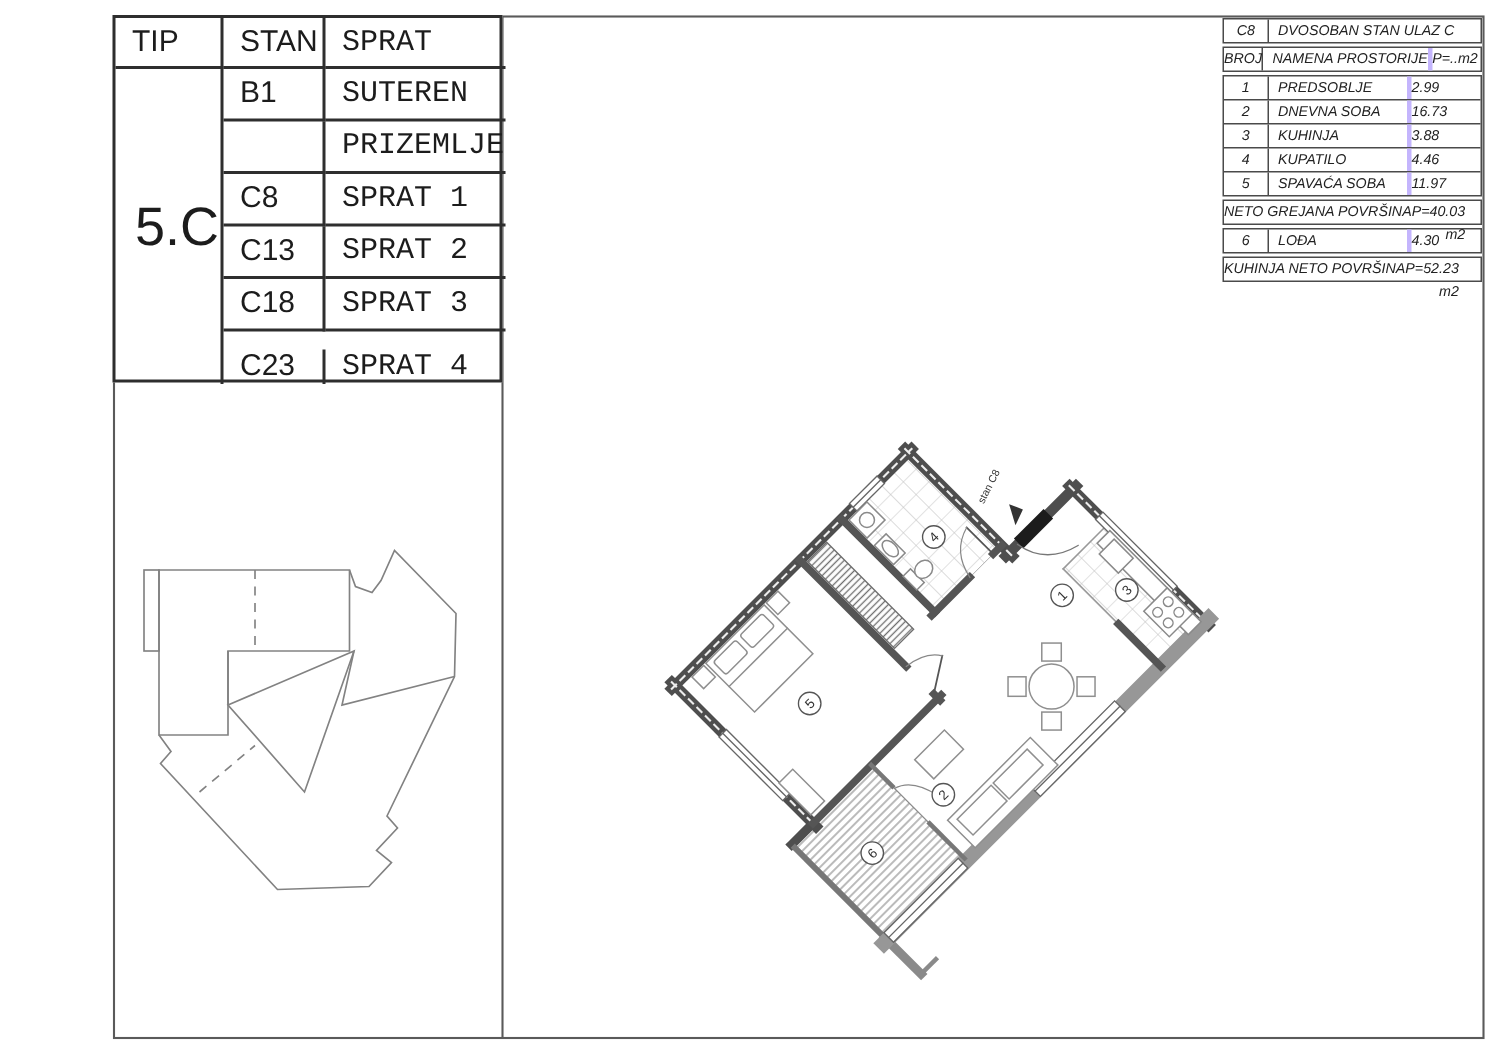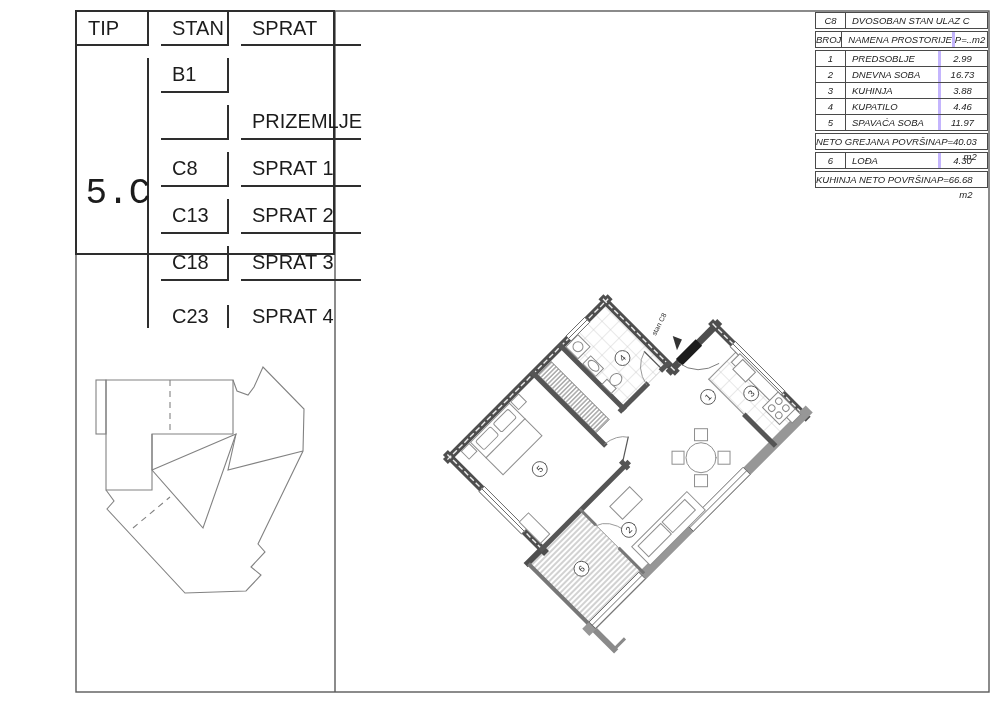--- a/index.html
+++ b/index.html
@@ -1,37 +1,37 @@
 <!DOCTYPE html>
 <html><head>
 <meta charset="utf-8">
 <style>
   html,body{margin:0;padding:0;background:#fff;}
   body{width:1000px;height:706px;position:relative;font-family:"Liberation Sans",sans-serif;overflow:hidden;}
   #sheet-svg{position:absolute;left:0;top:0;}
   
   .left-table{position:absolute;left:75px;top:10px;width:260px;height:245px;
     display:grid;grid-template-columns:72px 68px 120px;grid-template-rows:34px repeat(6,35px);
-    border:2px solid #2e2e2e;box-sizing:border-box;color:#1c1c1c;font-size:20px;background:#fff;gap:12px;}
+    border:2px solid #2e2e2e;box-sizing:border-box;color:#1c1c1c;font-size:20px;background:#fff;}
   .lt-cell{border-right:2px solid #2e2e2e;border-bottom:2px solid #2e2e2e;
     display:flex;align-items:center;padding-left:11px;box-sizing:border-box;white-space:nowrap;}
-  .lt-cell.last-col{border-right:none;}
+  .lt-cell.last-col{border-right:none;font-family:Liberation Mono, monospace;}
   .lt-cell.last-row{border-bottom:none;margin-top:12px;}
   .lt-tip-span{grid-column:1;grid-row:2/8;border-right:2px solid #2e2e2e;border-bottom:none;
-    display:flex;align-items:center;justify-content:center;padding-left:12px;font-size:36px;font-family:Liberation Mono, monospace;}
+    display:flex;align-items:center;justify-content:center;padding-left:12px;font-size:36px;}
   
   .right-table{position:absolute;left:815px;top:12px;width:173px;color:#222;
     font-size:9.5px;font-style:italic;line-height:15px;}
   .rt-box{border:1px solid #4a4a4a;background:#fff;margin-bottom:2px;box-sizing:border-box;}
   .rt-row{display:flex;height:15px;}
   .rt-rows .rt-row{border-top:1px solid #4a4a4a;}
   .rt-rows .rt-row:first-child{border-top:none;}
   .rt-c1{width:30px;text-align:center;border-right:1px solid #4a4a4a;box-sizing:border-box;}
   .rt-c2{flex:1;padding-left:6px;border-right:3px solid #c4b5fd;box-sizing:border-box;white-space:nowrap;}
-  .rt-c3{width:46px;text-align:center;padding-right:3px;box-sizing:border-box;}
+  .rt-c3{width:46px;text-align:left;padding-right:3px;box-sizing:border-box;}
   .rt-c3.center{text-align:left;padding-right:0;}
   .rt-span-label{flex:1;text-align:center;white-space:nowrap;}
   .rt-span-value{width:60px;text-align:right;padding-right:19px;}
 </style>
 </head>
 <body>
 
 <svg id="sheet-svg" width="1000" height="706" viewBox="0 0 1000 706">
   <defs>
     <pattern id="tiles" width="12" height="12" patternUnits="userSpaceOnUse">
@@ -204,20 +204,21 @@
 </svg>
 
 <div class="left-table">
   <div class="lt-cell">TIP</div>
   <div class="lt-cell">STAN</div>
   <div class="lt-cell last-col">SPRAT</div>
 
   <div class="lt-cell lt-tip-span">5.C</div>
 
   <div class="lt-cell" style="grid-column:2;grid-row:2">B1</div>
+  <div class="lt-cell last-col" style="grid-column:3;grid-row:2">SUTEREN</div>
   <div class="lt-cell" style="grid-column:2;grid-row:3"></div>
   <div class="lt-cell last-col" style="grid-column:3;grid-row:3">PRIZEMLJE</div>
   <div class="lt-cell" style="grid-column:2;grid-row:4">C8</div>
   <div class="lt-cell last-col" style="grid-column:3;grid-row:4">SPRAT 1</div>
   <div class="lt-cell" style="grid-column:2;grid-row:5">C13</div>
   <div class="lt-cell last-col" style="grid-column:3;grid-row:5">SPRAT 2</div>
   <div class="lt-cell" style="grid-column:2;grid-row:6">C18</div>
   <div class="lt-cell last-col" style="grid-column:3;grid-row:6">SPRAT 3</div>
   <div class="lt-cell last-row" style="grid-column:2;grid-row:7">C23</div>
   <div class="lt-cell last-col last-row" style="grid-column:3;grid-row:7">SPRAT 4</div>
@@ -273,16 +274,16 @@
   <div class="rt-box">
     <div class="rt-row">
       <div class="rt-c1">6</div>
       <div class="rt-c2">LOĐA</div>
       <div class="rt-c3">4.30</div>
     </div>
   </div>
   <div class="rt-box">
     <div class="rt-row">
       <div class="rt-span-label">KUHINJA NETO POVRŠINA</div>
-      <div class="rt-span-value">P=66.68 m2</div>
+      <div class="rt-span-value">P=52.23 m2</div>
     </div>
   </div>
 </div>
 
 </body></html>

